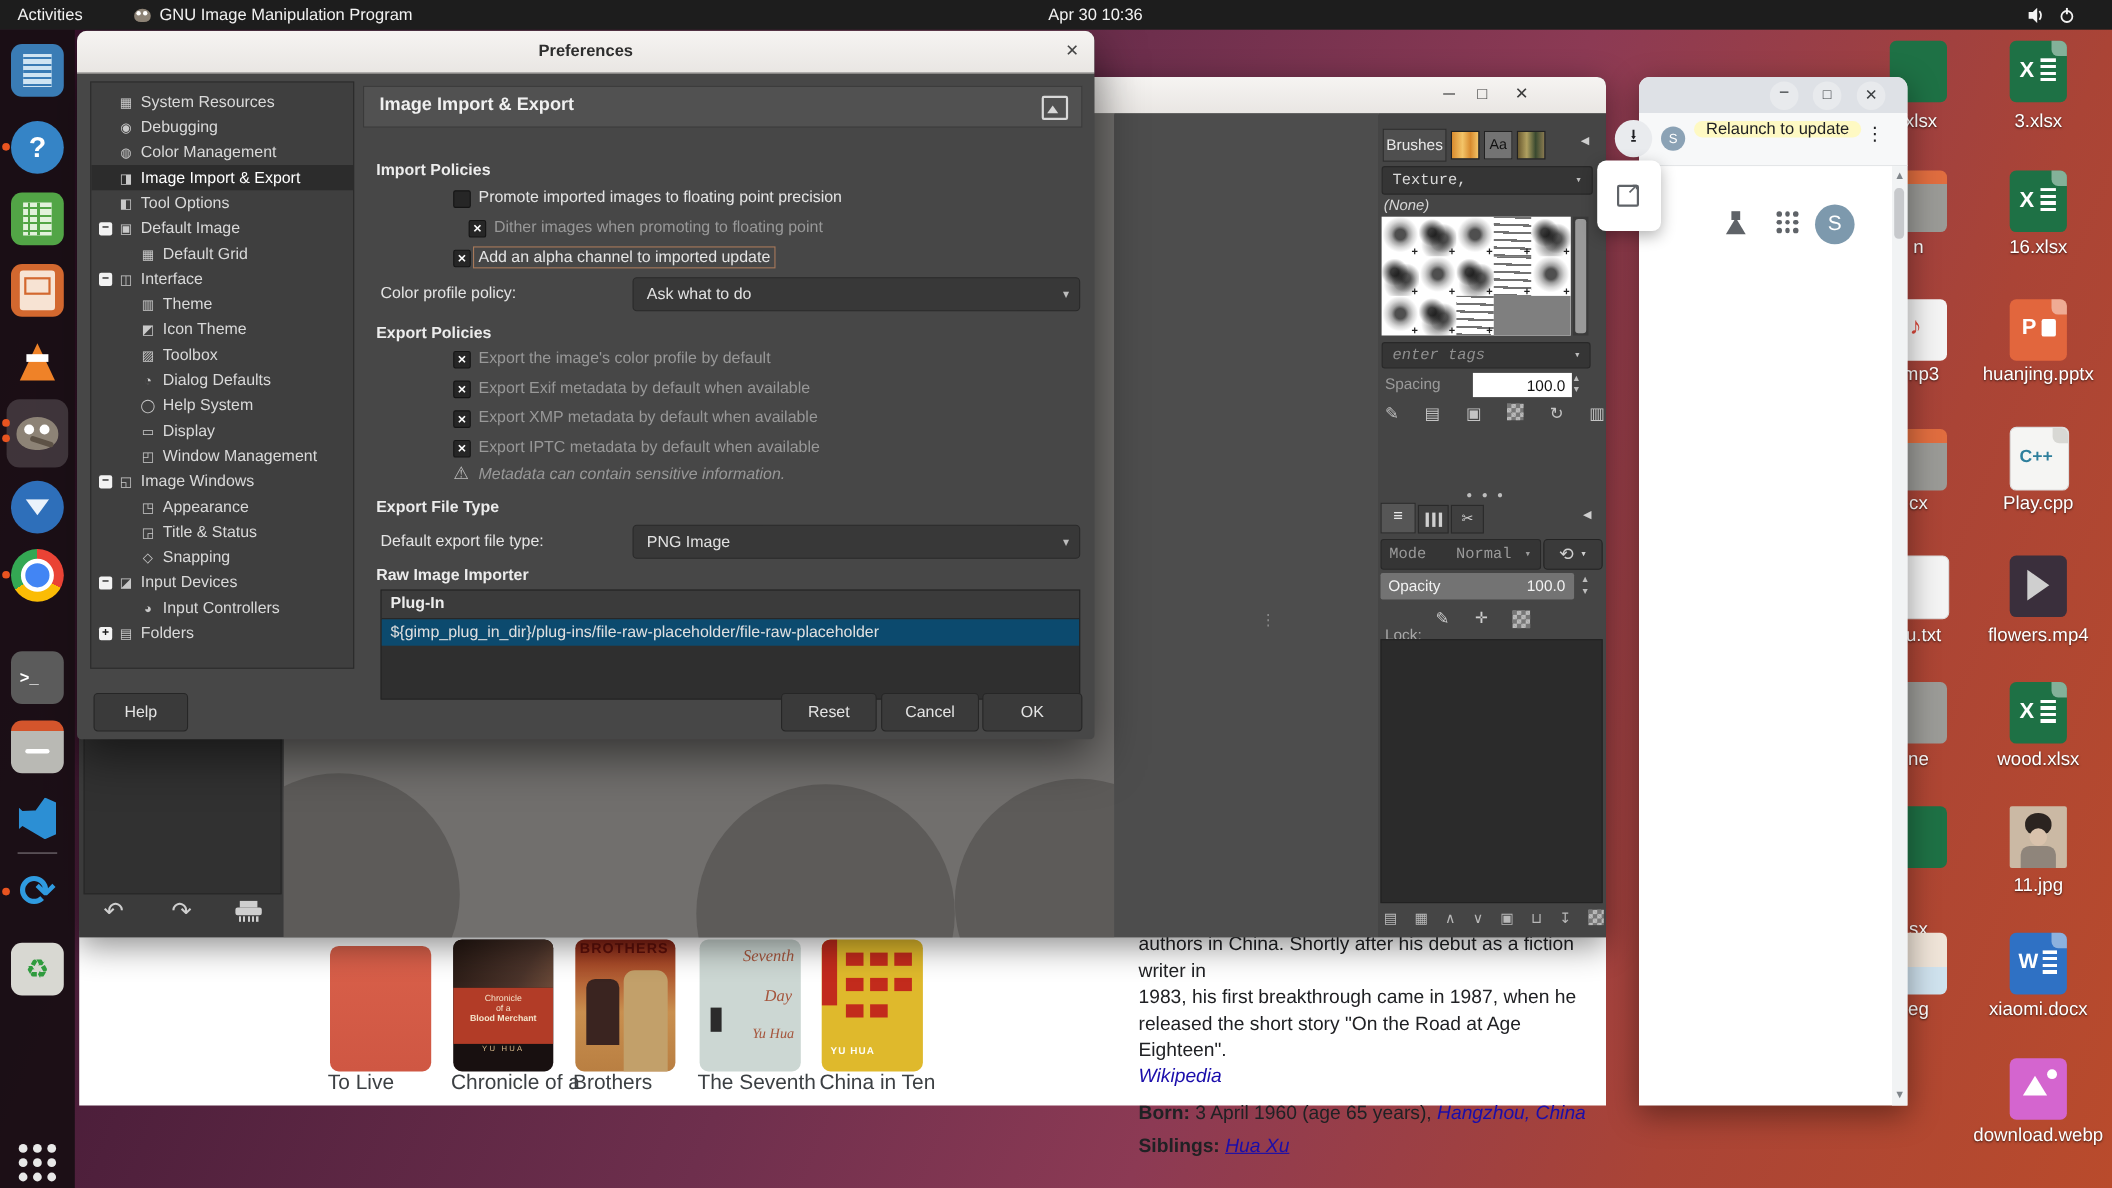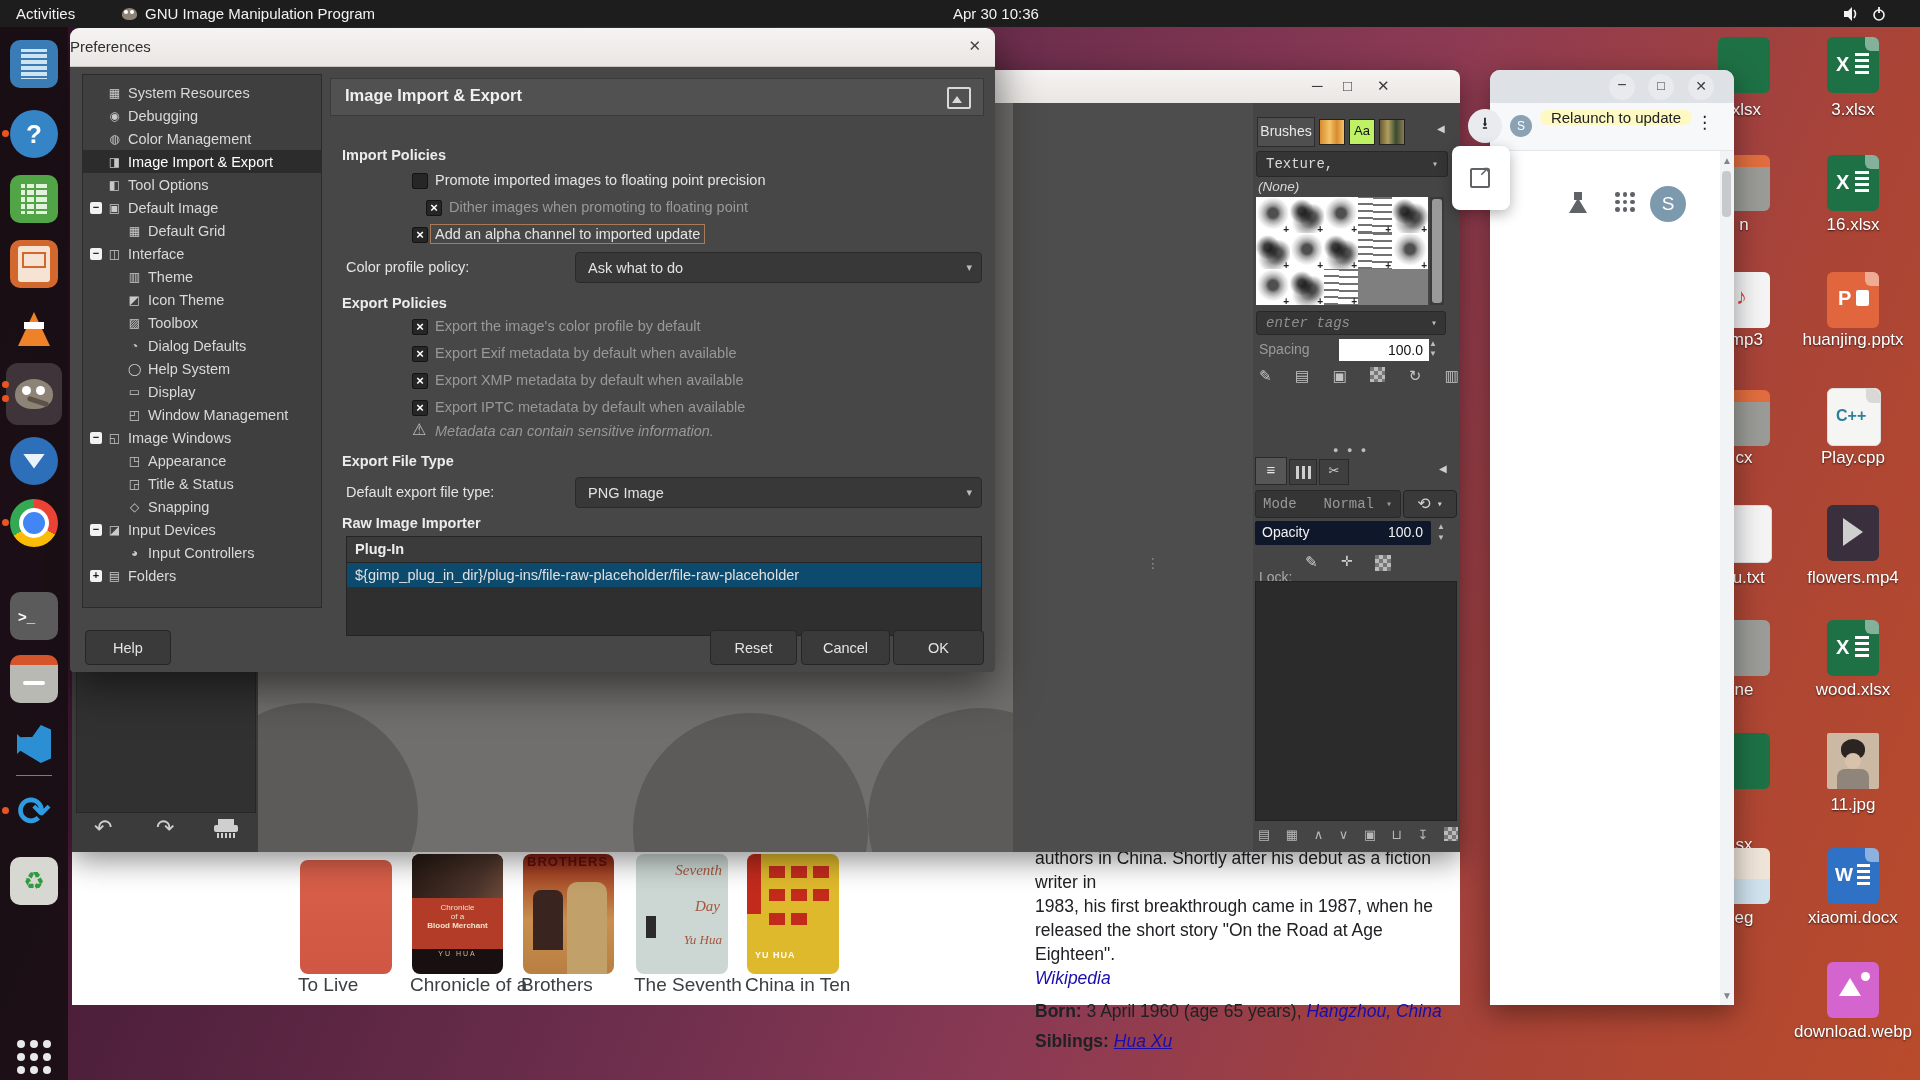--- a/index.html
+++ b/index.html
@@ -275,21 +275,21 @@
     </div>
 
     <div class="abs" style="left:941px;top:33px;width:240px;height:749px;background:#4d4d4d;"></div>
 
     <div class="abs" style="left:1181px;top:33px;width:207px;height:749px;background:#454545;">
       <span class="abs" style="left:-107px;top:452px;color:#8a8a8a;font-size:14px;">⋮</span>
 
       <div class="abs" style="left:0;top:10px;width:207px;height:290px;">
         <div class="abs" style="left:4px;top:4px;width:56px;height:28px;background:#4f4f4f;border:1px solid #2c2c2c;color:#e8e8e8;font-size:14px;text-align:center;line-height:26px;">Brushes</div>
         <div class="abs" style="left:66px;top:6px;width:24px;height:24px;background:linear-gradient(90deg,#d88b2e,#f3c468 40%,#d88b2e 70%,#f3c468);border:1px solid #222;"></div>
-        <div class="abs" style="left:96px;top:6px;width:24px;height:24px;background:#bef264;border:1px solid #222;color:#111;font-size:13px;text-align:center;line-height:22px;">Aa</div>
+        <div class="abs" style="left:96px;top:6px;width:24px;height:24px;background:#737373;border:1px solid #222;color:#111;font-size:13px;text-align:center;line-height:22px;">Aa</div>
         <div class="abs" style="left:126px;top:6px;width:24px;height:24px;background:linear-gradient(90deg,#6a5a30,#b0a060,#3a4a30,#8a7a50);border:1px solid #222;"></div>
         <div class="abs" style="left:184px;top:10px;color:#cfcfcf;font-size:10px;">◀</div>
         <div class="ginput abs flex" style="left:3px;top:38px;width:190px;height:24px;">
           <span style="margin-left:9px;">Texture,</span>
           <span class="abs" style="right:9px;color:#bdbdbd;font-size:10px;">▾</span>
         </div>
         <div class="abs" style="left:5px;top:66px;color:#d6d6d6;font-style:italic;font-size:13.5px;">(None)</div>
 
         <div class="abs" style="left:3px;top:84px;width:172px;height:108px;background:#fff;overflow:hidden;">
           <div class="abs brush" style="left:0;top:0;width:34px;height:36px;">
@@ -370,21 +370,21 @@
           <div class="ginput abs flex" style="left:2px;top:1px;width:144px;height:26px;color:#9a9a9a;">
             <span style="margin-left:7px;">Mode</span>
             <span style="position:absolute;right:26px;">Normal</span>
             <span class="abs" style="right:8px;font-size:10px;">▾</span>
           </div>
           <div class="gbtnbox abs flex" style="left:150px;top:1px;width:52px;height:26px;justify-content:center;gap:6px;">
             <span>⟲</span>
               <span style="font-size:10px;">▾</span>
           </div>
         </div>
-        <div class="abs" style="left:2px;top:66px;width:176px;height:24px;background:#0f172a;border-radius:2px;color:#f2f2f2;font-size:14px;">
+        <div class="abs" style="left:2px;top:66px;width:176px;height:24px;background:#737373;border-radius:2px;color:#f2f2f2;font-size:14px;">
           <span style="position:absolute;left:7px;top:3px;">Opacity</span>
           <span style="position:absolute;right:8px;top:3px;">100.0</span>
         </div>
         <div class="abs" style="left:184px;top:66px;color:#bdbdbd;font-size:8px;line-height:11px;text-align:center;">▲<br>▼</div>
         <div class="abs" style="left:0;top:98px;width:207px;height:24px;color:#a8a8a8;font-size:14px;">
           <span style="position:absolute;left:6px;top:16px;">Lock:</span>
           <span class="abs" style="left:52px;top:0px;color:#cfcfcf;font-size:15px;">✎</span>
           <span class="abs" style="left:88px;top:0px;color:#cfcfcf;font-weight:bold;">✛</span>
           <span class="checker abs" style="left:122px;top:2px;width:16px;height:16px;"></span>
         </div>
@@ -404,21 +404,21 @@
   </div>
 
   <div class="abs" style="left:1452px;top:146px;width:58px;height:64px;background:#fff;border-radius:8px;box-shadow:0 4px 14px rgba(0,0,0,.3);z-index:30;">
     <div class="abs" style="left:18px;top:22px;width:16px;height:16px;border:2px solid #5f6368;border-radius:2px;">
       <div class="abs" style="left:7px;top:-6px;color:#5f6368;font-size:13px;font-weight:bold;">↗</div>
     </div>
   </div>
 
   <div id="prefs" class="abs">
     <div class="titlebar lighttitle">
-      <div style="line-height:38px;color:#2e2e2e;font-weight:normal;font-size:15px;">Preferences</div>
+      <div style="text-align:center;line-height:38px;color:#2e2e2e;font-weight:bold;font-size:15px;">Preferences</div>
       <span class="abs" style="right:14px;top:9px;color:#454545;font-size:15px;">✕</span>
     </div>
 
     <div class="abs" style="left:12px;top:46px;width:238px;height:532px;background:#3f3f3f;border:1px solid #2b2b2b;overflow:hidden;">
       <div class="treerow" style="top:6px;padding-left:24px;">
           <span class="ticon">▦</span>
           <span>System Resources</span>
         </div>
       <div class="treerow" style="top:29px;padding-left:24px;">
           <span class="ticon">◉</span>

